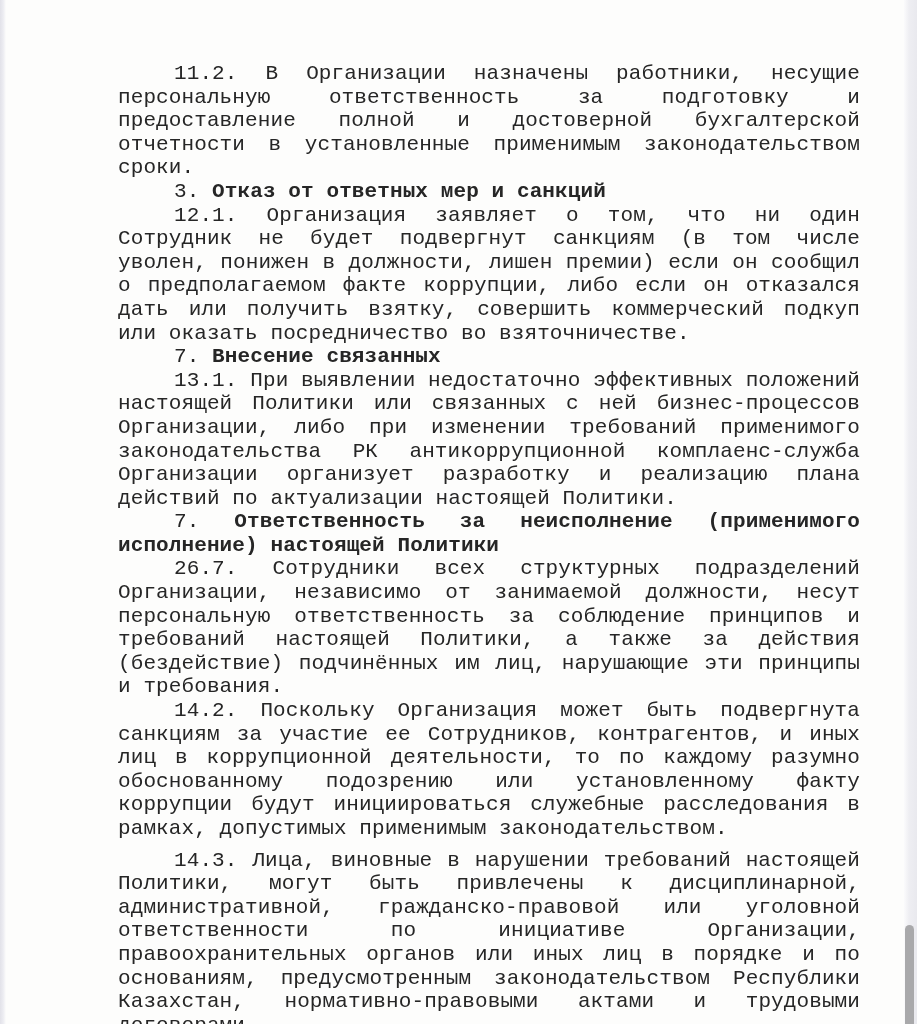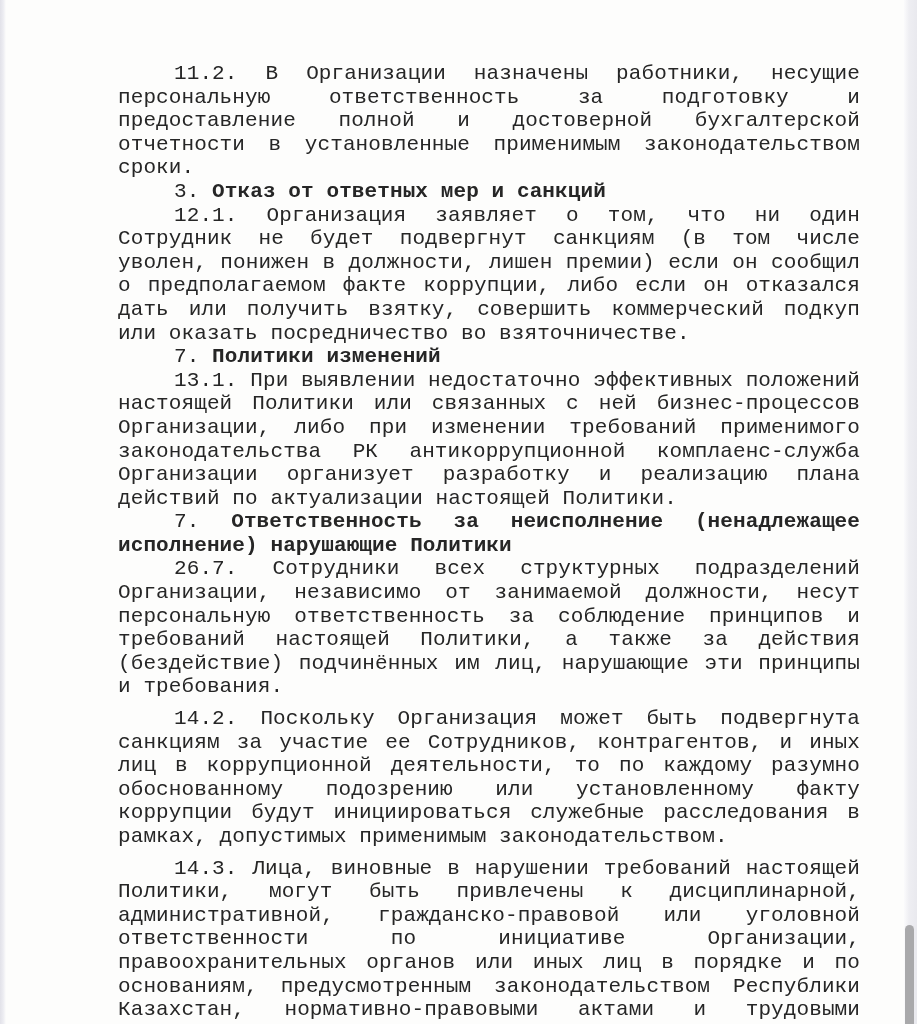--- a/index.html
+++ b/index.html
@@ -59,21 +59,21 @@
   }
   .para {
     margin: 0;
     font-size: 21px;
     line-height: 23.6px;
     text-align: justify;
     text-indent: 56px;
     letter-spacing: 0.1px;
     color: #262626;
   }
-  .para.gap-lg { margin-top: 8px; }
+  .para.gap-lg { margin-top: 0; }
   .para.gap-sm { margin-top: 8px; }
   .heading .hnum { font-weight: normal; }
   .heading .htitle { font-weight: bold; }
 </style>
 </head>
 <body>
 
 <div class="screen">
 
   <div class="left-edge"></div>
@@ -85,28 +85,28 @@
 
     <p class="para heading">
       <span class="hnum">3.</span>
       <span class="htitle">Отказ от ответных мер и санкций</span>
     </p>
 
     <p class="para">12.1. Организация заявляет о том, что ни один Сотрудник не будет подвергнут санкциям (в том числе уволен, понижен в должности, лишен премии) если он сообщил о предполагаемом факте коррупции, либо если он отказался дать или получить взятку, совершить коммерческий подкуп или оказать посредничество во взяточничестве.</p>
 
     <p class="para heading">
       <span class="hnum">7.</span>
-      <span class="htitle">Политики изменений</span>
+      <span class="htitle">Внесение связанных</span>
     </p>
 
     <p class="para">13.1. При выявлении недостаточно эффективных положений настоящей Политики или связанных с ней бизнес-процессов Организации, либо при изменении требований применимого законодательства РК антикоррупционной комплаенс-служба Организации организует разработку и реализацию плана действий по актуализации настоящей Политики.</p>
 
     <p class="para heading">
       <span class="hnum">7.</span>
-      <span class="htitle">Ответственность за неисполнение (ненадлежащее исполнение) нарушающие Политики</span>
+      <span class="htitle">Ответственность за неисполнение (применимого исполнение) настоящей Политики</span>
     </p>
 
     <p class="para">26.7. Сотрудники всех структурных подразделений Организации, независимо от занимаемой должности, несут персональную ответственность за соблюдение принципов и требований настоящей Политики, а также за действия (бездействие) подчинённых им лиц, нарушающие эти принципы и требования.</p>
 
     <p class="para gap-lg">14.2. Поскольку Организация может быть подвергнута санкциям за участие ее Сотрудников, контрагентов, и иных лиц в коррупционной деятельности, то по каждому разумно обоснованному подозрению или установленному факту коррупции будут инициироваться служебные расследования в рамках, допустимых применимым законодательством.</p>
 
     <p class="para gap-sm">14.3. Лица, виновные в нарушении требований настоящей Политики, могут быть привлечены к дисциплинарной, административной, гражданско-правовой или уголовной ответственности по инициативе Организации, правоохранительных органов или иных лиц в порядке и по основаниям, предусмотренным законодательством Республики Казахстан, нормативно-правовыми актами и трудовыми договорами.</p>
 
   </div>
 

